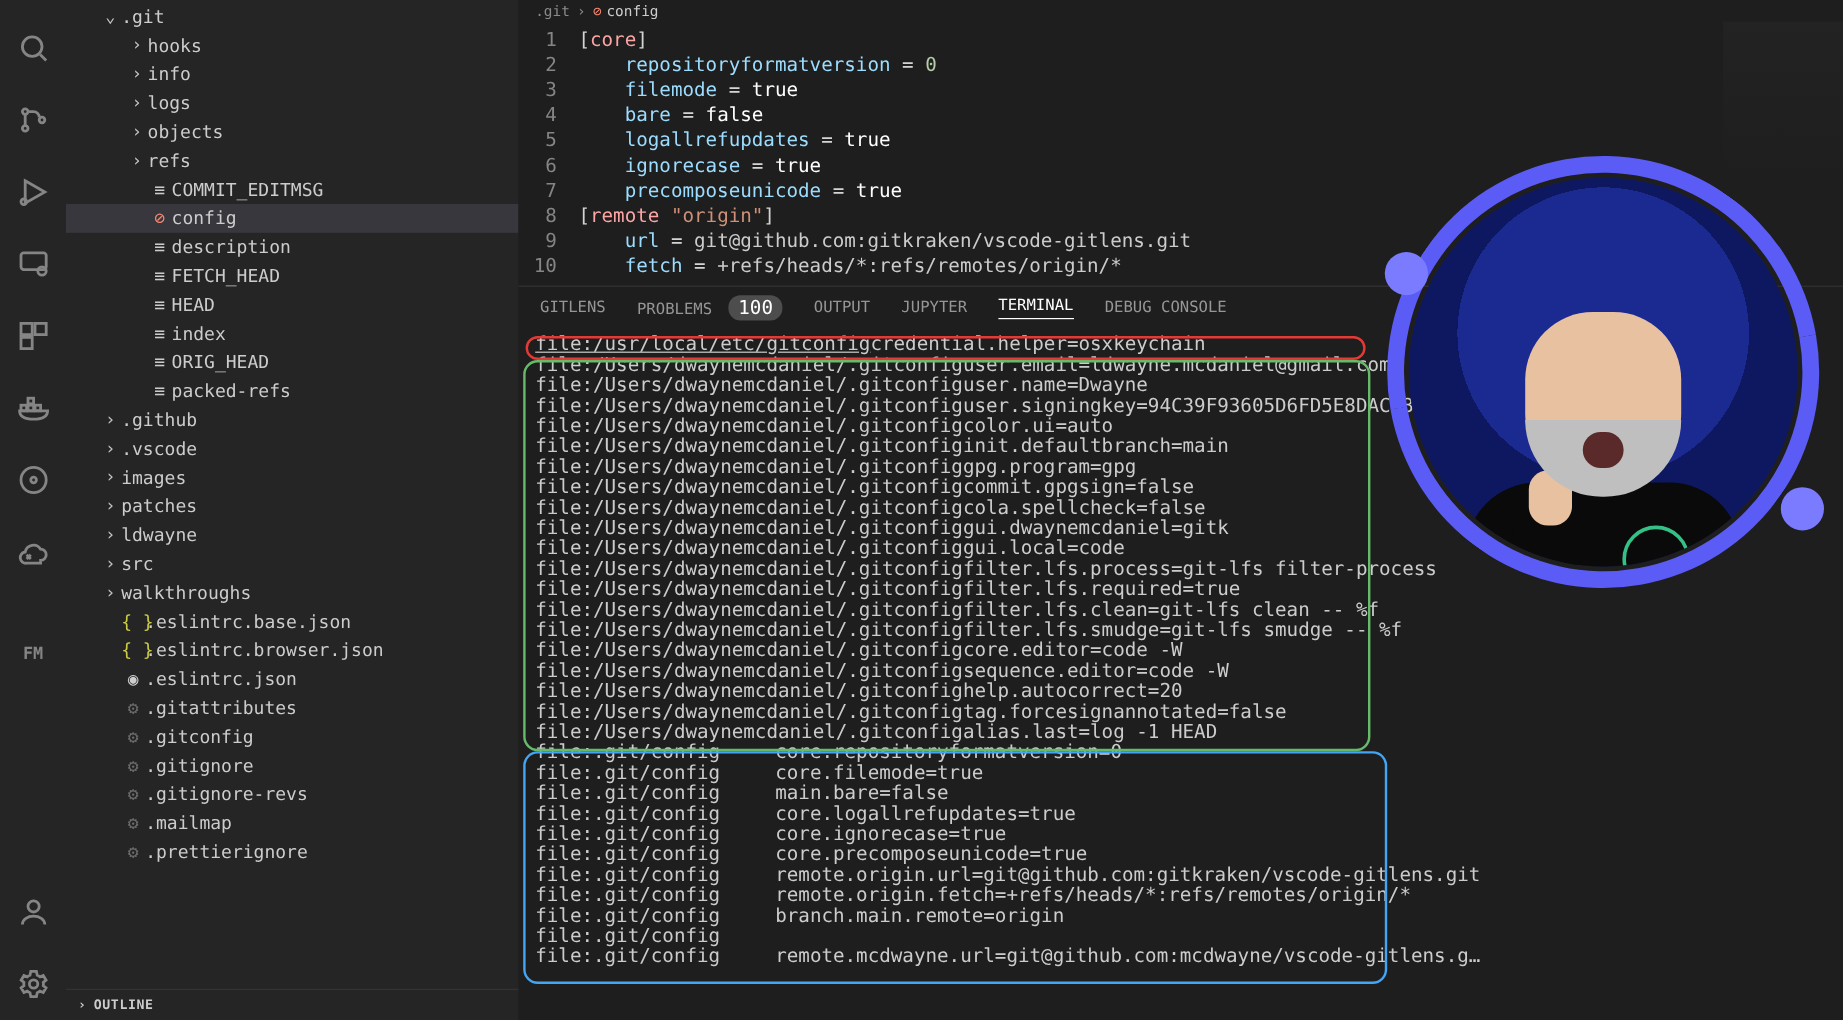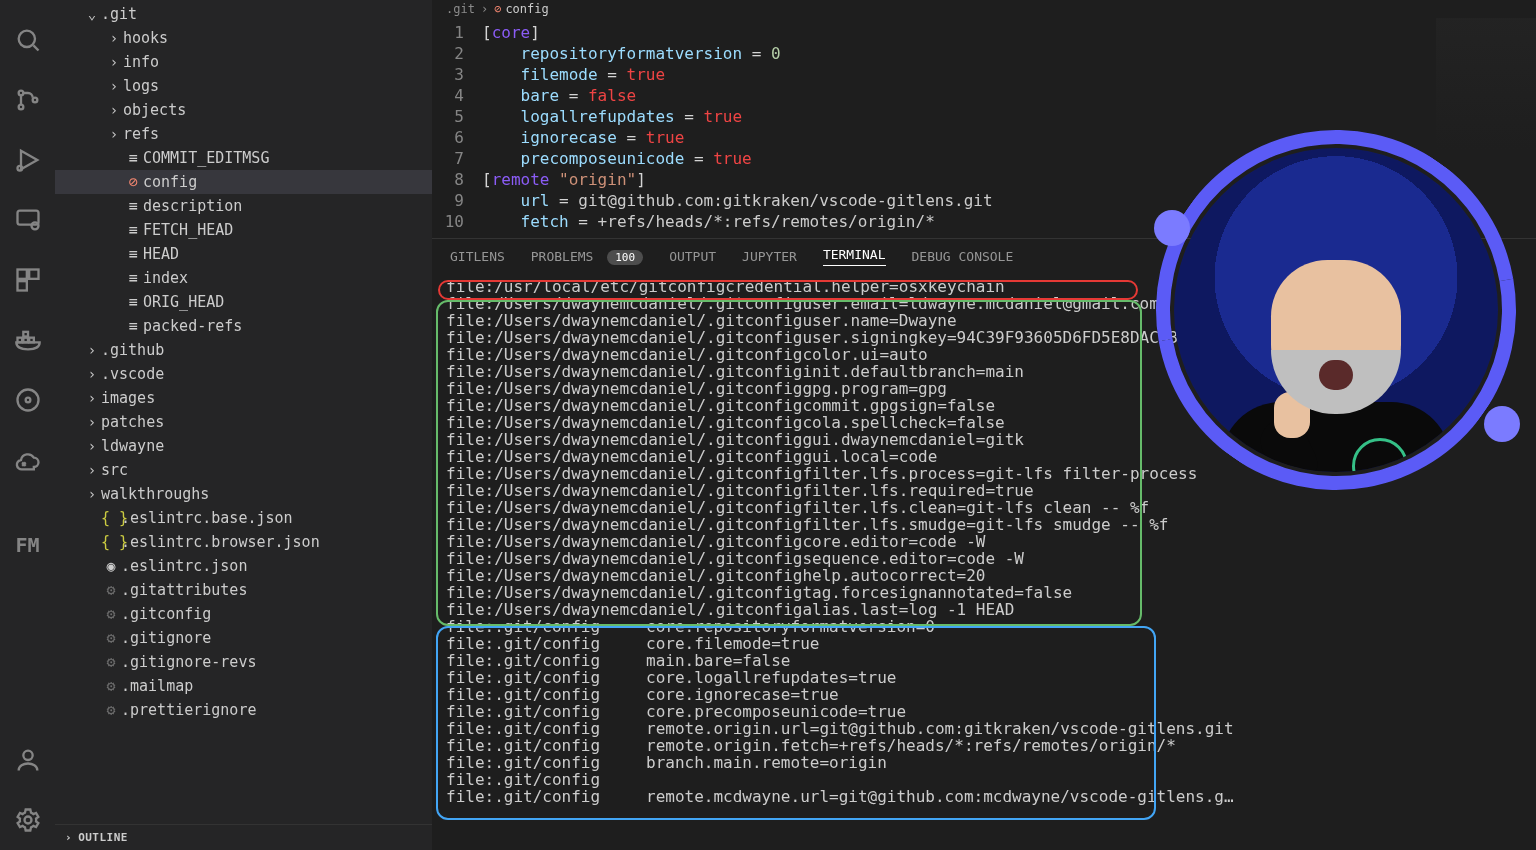--- a/index.html
+++ b/index.html
@@ -56,43 +56,43 @@
   }
   .breadcrumb .cur { color:#cccccc; margin-left:4px; }
   .editor {
     flex:0 0 auto; padding:4px 0 6px 10px;
     font-family: Consolas, monospace; font-size:16px; line-height:21px;
     position:relative;
   }
   .codeline { display:flex; }
   .ln { width:40px; text-align:right; color:#858585; padding-right:18px; user-select:none;}
   .code { white-space:pre; }
-  .c-key { color:#8b5cf6; }
+  .c-key { color:#fca5a5; }
   .c-str { color:#ce9178; }
   .c-ident { color:#9cdcfe; }
   .c-punct { color:#d4d4d4; }
-  .c-kw { color:#ef4444; }
+  .c-kw { color:#ffffff; }
   .c-num { color:#b5cea8; }
   .c-sect { color:#d4d4d4; }
   .minimap {
     position:absolute; right:0; top:0; width:100px; height:100%;
     background:linear-gradient(#2a2a2a, #1e1e1e 60%);
     opacity:0.4;
   }
   
   .panel-tabs {
     display:flex; align-items:center; gap:26px;
     padding:8px 18px; border-top:1px solid #333; font-size:13px;
     color:#969696;
   }
   .panel-tabs .tab { cursor:pointer; }
   .panel-tabs .tab.active { color:#ffffff; border-bottom:1px solid #fff; padding-bottom:3px;}
   .panel-tabs .badge {
     background:#4d4d4d; color:#fff; border-radius:10px; padding:1px 8px;
-    font-size:11px; margin-left:6px;
+    font-size:16px; margin-left:6px;
   }
   
   .terminal {
     flex:1; position:relative; padding:4px 14px 8px 14px;
     font-family: Consolas, monospace; font-size:16px; line-height:17px;
     color:#cccccc; overflow:hidden;
   }
   .term-line { white-space:pre; }
   .term-kv { display:flex; }
   .term-kv .k { min-width:328px; }
@@ -167,21 +167,21 @@
         <path d="M2 14h20c0 4-4 6-10 6S2 18 2 14z"></path>
       </svg></div>
   <div class="icon"><svg viewBox="0 0 24 24" fill="none" stroke="currentColor" stroke-width="2">
         <circle cx="12" cy="12" r="9"></circle>
         <circle cx="12" cy="12" r="2"></circle>
       </svg></div>
   <div class="icon"><svg viewBox="0 0 24 24" fill="none" stroke="currentColor" stroke-width="2">
         <path d="M17 18a4 4 0 0 0 0-8 6 6 0 0 0-11 2 4 4 0 0 0 1 8h10z"></path>
         <path d="M10 14l-3 3m0 -3l3 3"></path>
       </svg></div>
-  <div class="icon" style="font-size:20px;font-weight:bold;color:#858585;display:flex;align-items:center;justify-content:center;margin-top:41px;">FM</div>
+  <div class="icon" style="font-size:14px;font-weight:bold;color:#858585;display:flex;align-items:center;justify-content:center;margin-top:41px;">FM</div>
   <div class="icon bottom"><svg viewBox="0 0 24 24" fill="none" stroke="currentColor" stroke-width="2">
         <circle cx="12" cy="8" r="4"></circle>
         <path d="M4 21c0-4 4-6 8-6s8 2 8 6"></path>
       </svg></div>
   <div class="icon"><svg viewBox="0 0 24 24" fill="none" stroke="currentColor" stroke-width="2">
         <circle cx="12" cy="12" r="3"></circle>
         <path d="M19 12a7 7 0 0 0-.1-1.2l2-1.5-2-3.4-2.3 1a7 7 0 0 0-2-1.2L14 3h-4l-.6 2.7a7 7 0 0 0-2 1.2l-2.3-1-2 3.4 2 1.5A7 7 0 0 0 5 12a7 7 0 0 0 .1 1.2l-2 1.5 2 3.4 2.3-1a7 7 0 0 0 2 1.2L10 21h4l.6-2.7a7 7 0 0 0 2-1.2l2.3 1 2-3.4-2-1.5A7 7 0 0 0 19 12z"></path>
       </svg></div>
 </div>
 
@@ -393,21 +393,21 @@
     <span class="tab">JUPYTER</span>
     <span class="tab active">TERMINAL</span>
     <span class="tab">DEBUG CONSOLE</span>
   </div>
 
   <div class="terminal" id="terminal">
 
     <div class="hl-box hl-red" style="left:6px; top:6px;   width:700px; height:20px;"></div>
     <div class="hl-box hl-green" style="left:4px; top:26px;  width:706px; height:326px;"></div>
     <div class="hl-box hl-blue" style="left:4px; top:352px; width:720px; height:194px;"></div>
-  <div class="term-line term-kv"><span class="k" style="min-width: 265px;">file:/usr/local/etc/gitconfig</span><span>credential.helper=osxkeychain</span></div>
+  <div class="term-line term-kv"><span class="k" style="min-width: 265px; text-decoration: underline;">file:/usr/local/etc/gitconfig</span><span>credential.helper=osxkeychain</span></div>
       <div class="term-line term-kv"><span class="k" style="min-width: 328px;">file:/Users/dwaynemcdaniel/.gitconfig</span><span>user.email=ldwayne.mcdaniel@gmail.com</span></div>
       <div class="term-line term-kv"><span class="k" style="min-width: 328px;">file:/Users/dwaynemcdaniel/.gitconfig</span><span>user.name=Dwayne</span></div>
       <div class="term-line term-kv"><span class="k" style="min-width: 328px;">file:/Users/dwaynemcdaniel/.gitconfig</span><span>user.signingkey=94C39F93605D6FD5E8DACB36…</span></div>
       <div class="term-line term-kv"><span class="k" style="min-width: 328px;">file:/Users/dwaynemcdaniel/.gitconfig</span><span>color.ui=auto</span></div>
       <div class="term-line term-kv"><span class="k" style="min-width: 328px;">file:/Users/dwaynemcdaniel/.gitconfig</span><span>init.defaultbranch=main</span></div>
       <div class="term-line term-kv"><span class="k" style="min-width: 328px;">file:/Users/dwaynemcdaniel/.gitconfig</span><span>gpg.program=gpg</span></div>
       <div class="term-line term-kv"><span class="k" style="min-width: 328px;">file:/Users/dwaynemcdaniel/.gitconfig</span><span>commit.gpgsign=false</span></div>
       <div class="term-line term-kv"><span class="k" style="min-width: 328px;">file:/Users/dwaynemcdaniel/.gitconfig</span><span>cola.spellcheck=false</span></div>
       <div class="term-line term-kv"><span class="k" style="min-width: 328px;">file:/Users/dwaynemcdaniel/.gitconfig</span><span>gui.dwaynemcdaniel=gitk</span></div>
       <div class="term-line term-kv"><span class="k" style="min-width: 328px;">file:/Users/dwaynemcdaniel/.gitconfig</span><span>gui.local=code</span></div>

